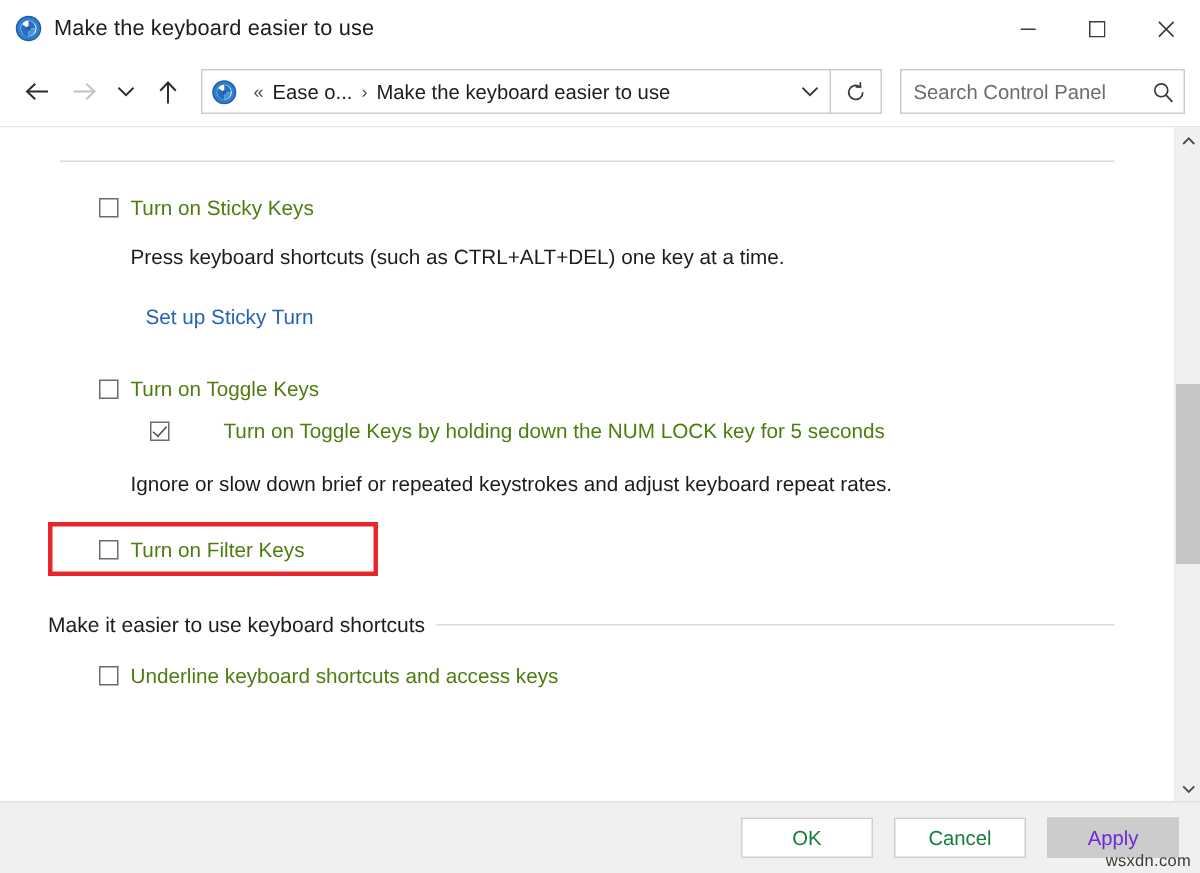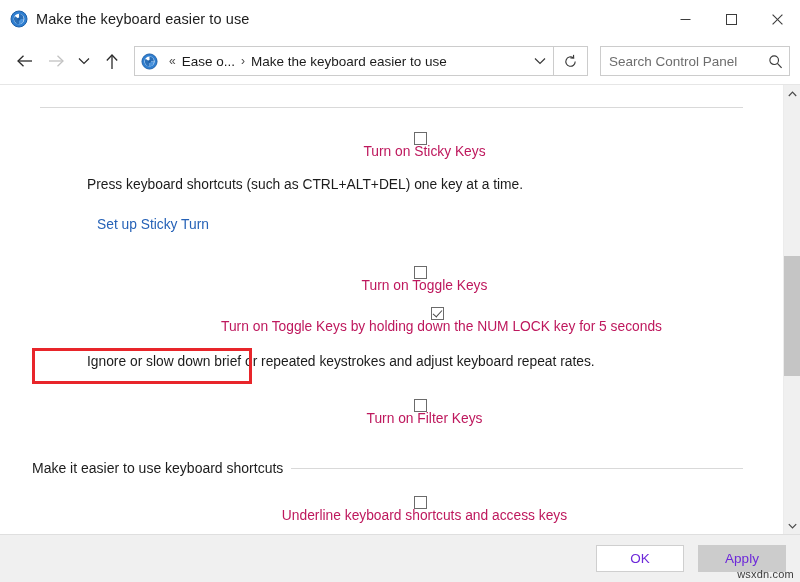--- a/index.html
+++ b/index.html
@@ -198,24 +198,23 @@
     flex: 1 1 auto;
     height: 1px;
     background: #d9d9d9;
     margin-left: 8px;
   }
 
   .row { position: relative; }
 
   .checkrow {
     display: flex;
-    align-items: center;
+    align-items: flex-start;
     font-size: 13.8px;
-    color: #be185d;
-    flex-direction: column;
+    color: #4d7c0f;
   }
   .cb {
     width: 13px;
     height: 13px;
     border: 1px solid #6b6b6b;
     background: #ffffff;
     box-sizing: border-box;
     flex: 0 0 auto;
     margin-right: 8px;
     position: relative;
@@ -305,21 +304,21 @@
     justify-content: flex-end;
     padding-right: 14px;
     box-sizing: border-box;
     position: relative;
   }
   .btn {
     width: 88px;
     height: 27px;
     font-family: "Liberation Sans", sans-serif;
     font-size: 13.5px;
-    color: #6d28d9;
+    color: #15803d;
     background: #ffffff;
     border: 1px solid #cfcfcf;
     box-sizing: border-box;
     margin-left: 14px;
     display: flex;
     align-items: center;
     justify-content: center;
     cursor: default;
   }
   .btn.disabled {
@@ -452,21 +451,21 @@
         <span class="cb-label">Turn on Sticky Keys</span>
       </div>
       <div class="row desc ind-text" style="margin-top:16px;">Press keyboard shortcuts (such as CTRL+ALT+DEL) one key at a time.</div>
       <div class="row link ind-link" style="margin-top:22px;">Set up Sticky Turn</div>
 
       <div class="row checkrow ind-cb" style="margin-top:30px;">
         <span class="cb"></span>
         <span class="cb-label">Turn on Toggle Keys</span>
       </div>
 
-      <div class="row checkrow ind-cb2" style="margin-top:11px;">
+      <div class="row checkrow ind-cb2" style="margin-top:11px;gap:28px;">
         <span class="cb checked"></span>
         <span class="cb-label">Turn on Toggle Keys by holding down the NUM LOCK key for 5 seconds</span>
       </div>
 
       <div class="row desc ind-text" style="margin-top:18px;">Ignore or slow down brief or repeated keystrokes and adjust keyboard repeat rates.</div>
       <div class="row checkrow ind-cb" style="margin-top:26px;">
         <span class="cb"></span>
         <span class="cb-label">Turn on Filter Keys</span>
       </div>
 
@@ -495,17 +494,18 @@
       <div class="sb-arrow">
         <svg width="9" height="6" viewBox="0 0 9 6">
             <polyline points="0.8,1.2 4.5,5 8.2,1.2" fill="none" stroke="#4a4a4a" stroke-width="1.2"></polyline>
           </svg>
       </div>
     </div>
   </div>
 
   <div class="footer">
     <div class="btn">OK</div>
+    <div class="btn">Cancel</div>
     <div class="btn disabled">Apply</div>
     <div class="watermark">wsxdn.com</div>
   </div>
 
 </div>
 
 </body></html>

